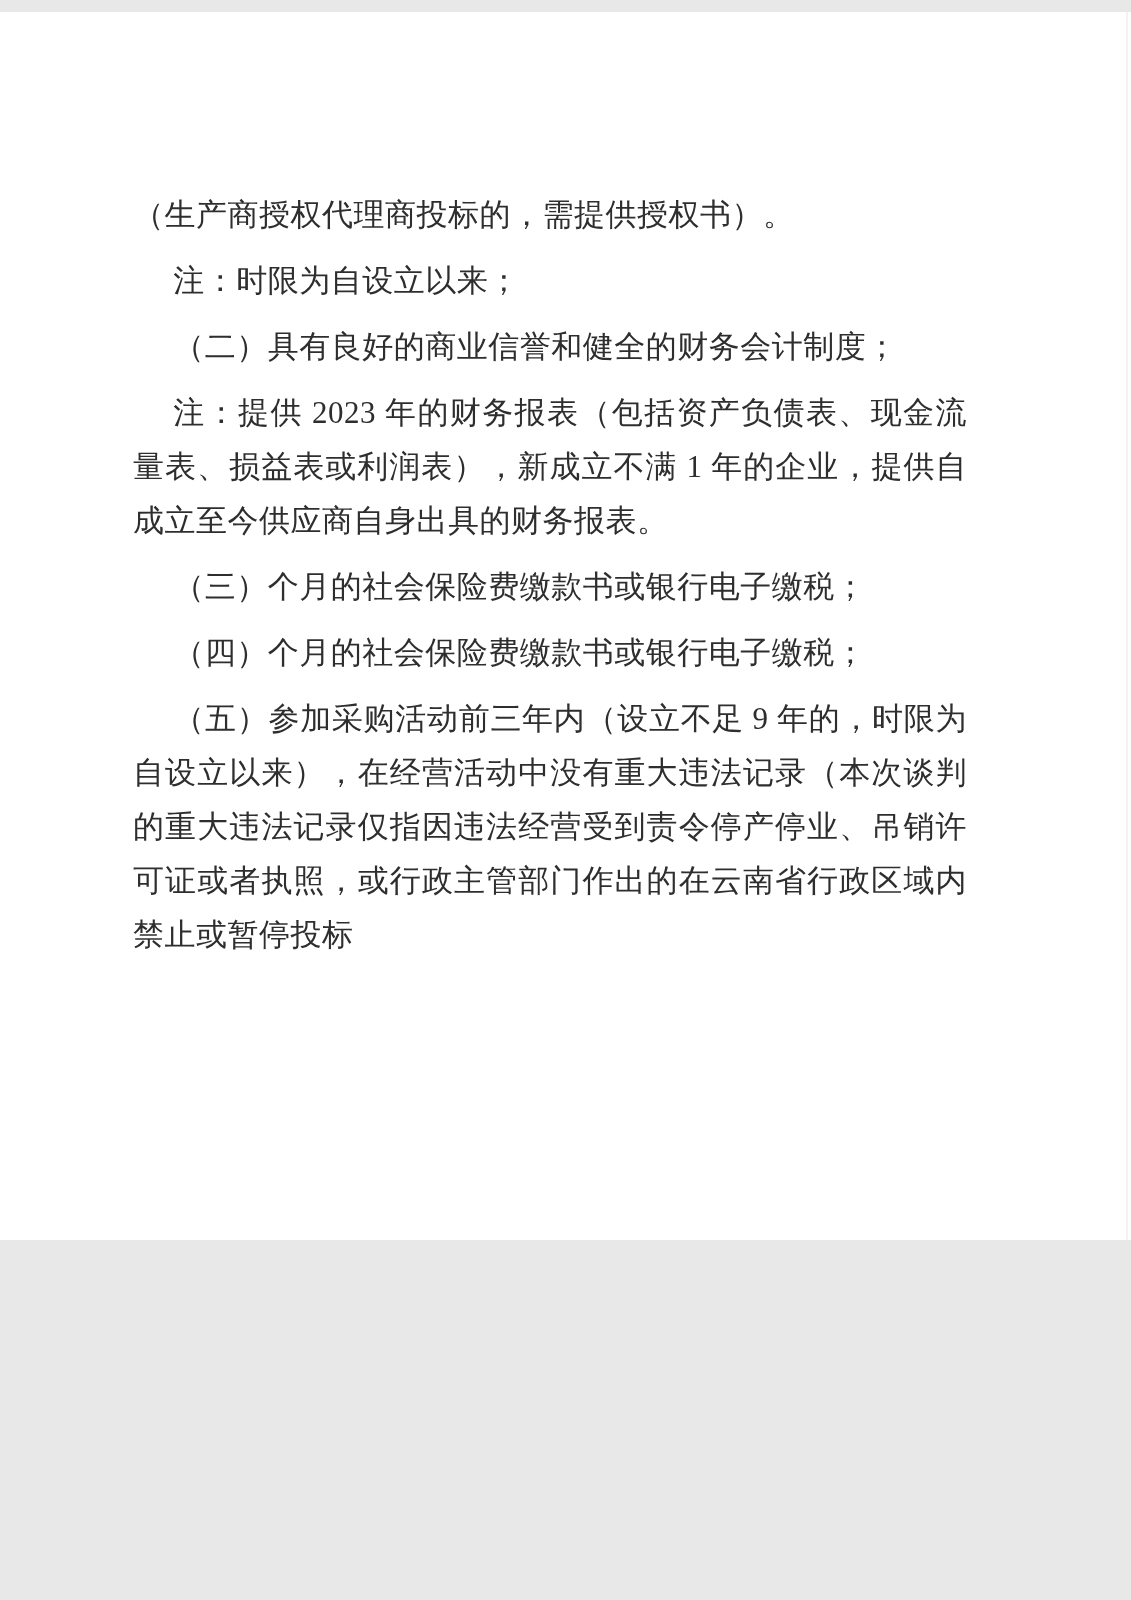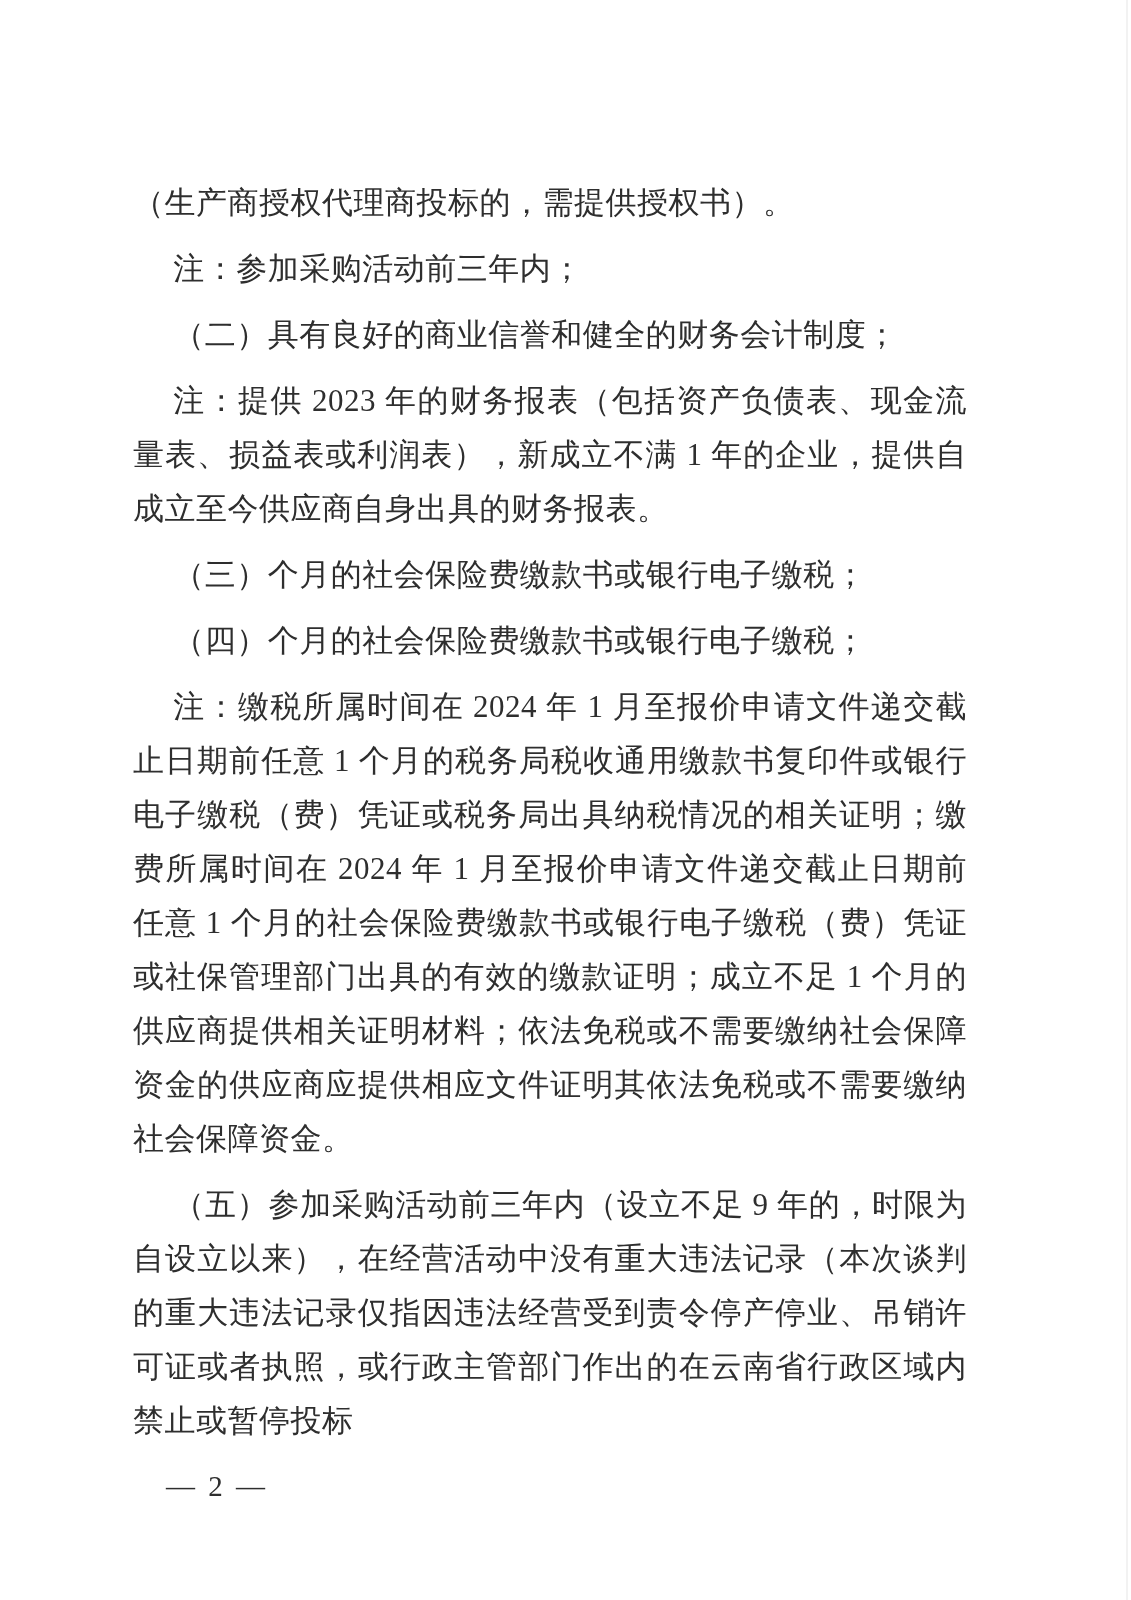--- a/index.html
+++ b/index.html
@@ -3,22 +3,22 @@
 <meta charset="utf-8">
 <style>
   html, body {
     margin: 0;
     padding: 0;
     background: #e8e8e8;
   }
   .page {
     position: relative;
     width: 1131px;
-    height: 1600px;
-    margin: 0 auto;
+    height: 1228px;
+    margin: 12px auto;
     background: #ffffff;
     font-family: "Liberation Serif", "DejaVu Serif", serif;
     overflow: hidden;
     box-sizing: border-box;
   }
   .doc-body {
     position: absolute;
     left: 133px;
     top: 176px;
     width: 834px;
@@ -52,23 +52,22 @@
   }
 </style>
 </head>
 <body>
 
 <div class="page" style="background: rgb(255, 255, 255); color: rgb(46, 46, 46);">
   <div class="scan-edge"></div>
 
   <div class="doc-body">
     <p class="para">（生产商授权代理商投标的，需提供授权书）。</p>
-    <p class="para indent">注：参加采购活动前三年内；</p>
+    <p class="para indent">注：时限为自设立以来；</p>
     <p class="para indent">（二）具有良好的商业信誉和健全的财务会计制度；</p>
     <p class="para indent">注：提供 2023 年的财务报表（包括资产负债表、现金流量表、损益表或利润表），新成立不满 1 年的企业，提供自成立至今供应商自身出具的财务报表。</p>
     <p class="para indent">（三）个月的社会保险费缴款书或银行电子缴税；</p>
     <p class="para indent">（四）个月的社会保险费缴款书或银行电子缴税；</p>
-    <p class="para indent">注：缴税所属时间在 2024 年 1 月至报价申请文件递交截止日期前任意 1 个月的税务局税收通用缴款书复印件或银行电子缴税（费）凭证或税务局出具纳税情况的相关证明；缴费所属时间在 2024 年 1 月至报价申请文件递交截止日期前任意 1 个月的社会保险费缴款书或银行电子缴税（费）凭证或社保管理部门出具的有效的缴款证明；成立不足 1 个月的供应商提供相关证明材料；依法免税或不需要缴纳社会保障资金的供应商应提供相应文件证明其依法免税或不需要缴纳社会保障资金。</p>
     <p class="para indent">（五）参加采购活动前三年内（设立不足 9 年的，时限为自设立以来），在经营活动中没有重大违法记录（本次谈判的重大违法记录仅指因违法经营受到责令停产停业、吊销许可证或者执照，或行政主管部门作出的在云南省行政区域内禁止或暂停投标</p>
   </div>
 
   <div class="footer-pagenum">— 2 —</div>
 </div>
 
 </body></html>

